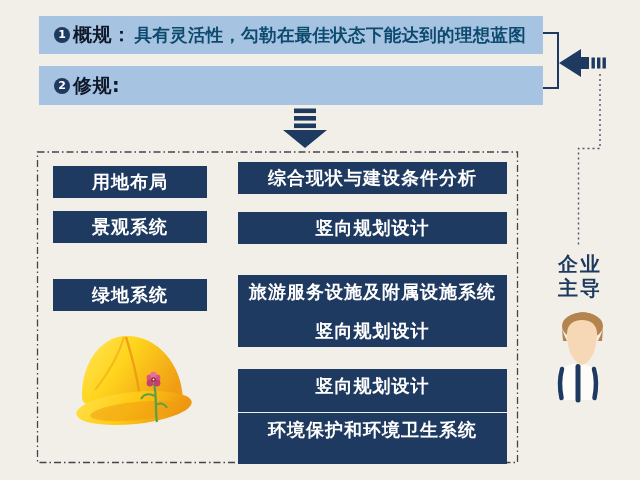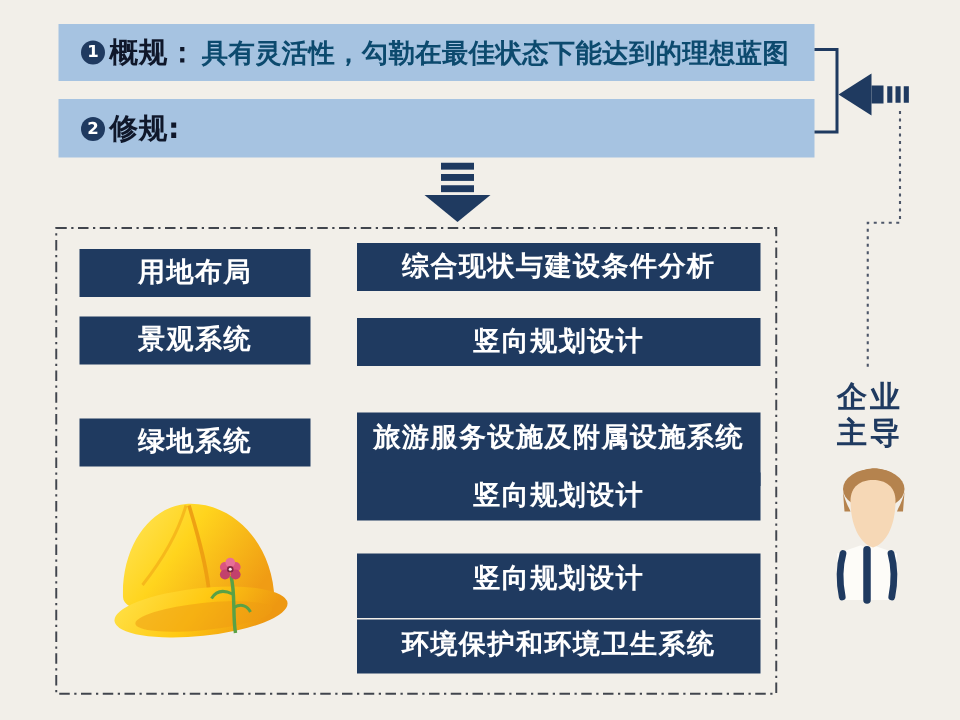--- a/index.html
+++ b/index.html
@@ -88,21 +88,21 @@
   <div>
     <div class="pbox colL" style="top:166px">用地布局</div>
     <div class="pbox colL" style="top:211px">景观系统</div>
     <div class="pbox colL" style="top:279px">绿地系统</div>
 
     <div class="pbox colR" style="top:162px">综合现状与建设条件分析</div>
     <div class="pbox colR" style="top:212px">竖向规划设计</div>
     <div class="pbox colR" style="top:275px;height:49px;line-height:34px">旅游服务设施及附属设施系统</div>
     <div class="pbox colR" style="top:315px">竖向规划设计</div>
     <div class="pbox colR" style="top:369px;height:43px;line-height:33px">竖向规划设计</div>
-    <div class="pbox colR" style="top:413px;height:36px;line-height:33px">环境保护和环境卫生系统</div>
+    <div class="pbox colR" style="top:413px;height:51px;line-height:33px">环境保护和环境卫生系统</div>
   </div>
 
   <svg class="abs-svg" style="left:70px;top:328px" width="130" height="104" viewBox="0 0 130 104">
     <defs>
       <linearGradient id="domeG" x1="0" y1="0" x2="1" y2="0.55">
         <stop offset="0" stop-color="#ffe65e"></stop>
         <stop offset="0.45" stop-color="#ffd41d"></stop>
         <stop offset="1" stop-color="#f09c14"></stop>
       </linearGradient>
       <linearGradient id="brimG" x1="0" y1="0" x2="1" y2="0.25">

